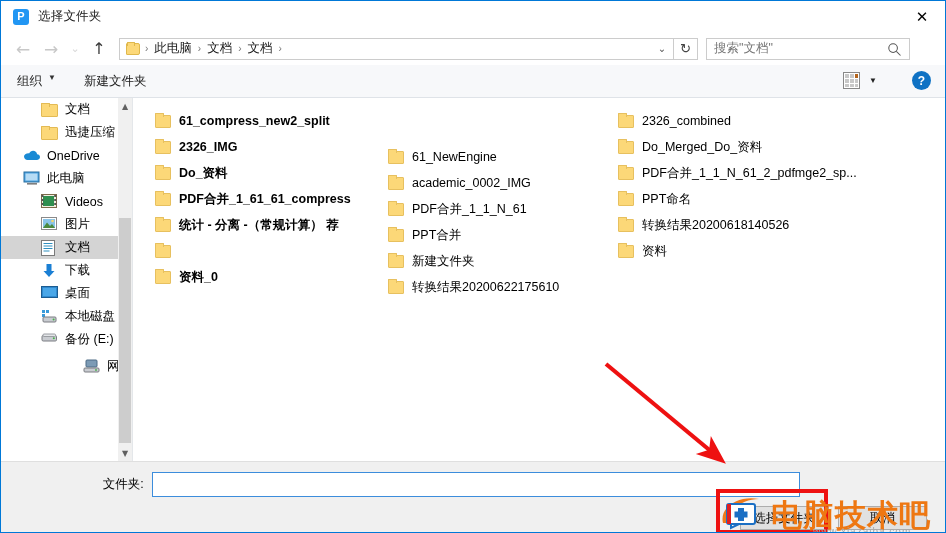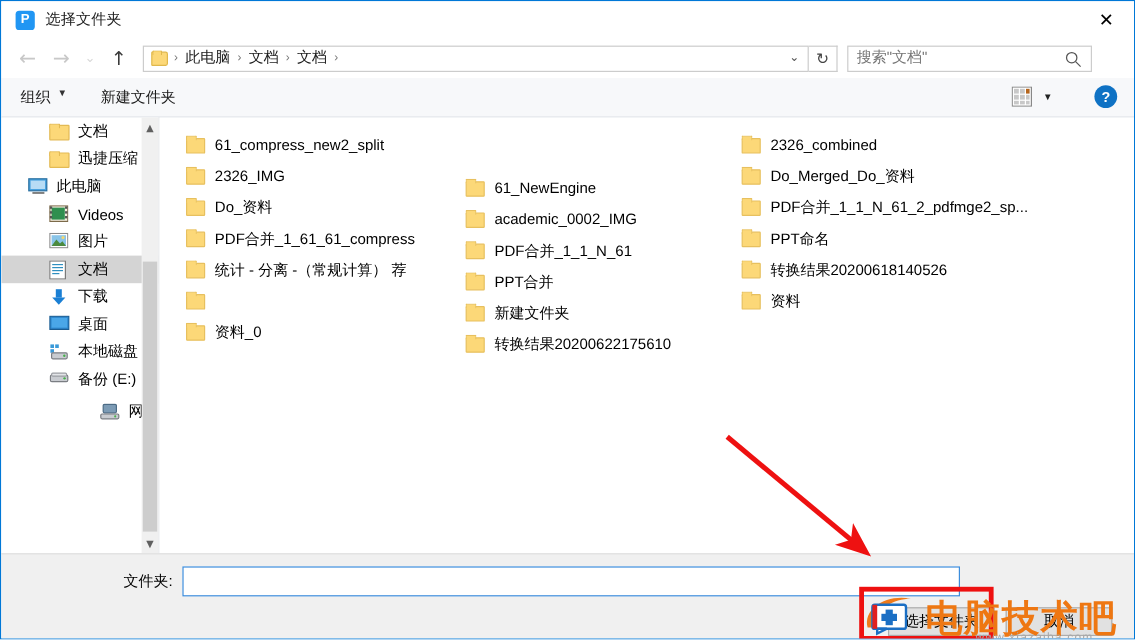--- a/index.html
+++ b/index.html
@@ -146,21 +146,21 @@
   .sb-divider {
     position:absolute; left:131px; top:97px; width:1px; height:363px; background:#e4e7ea;
   }
 
   
   .filelist {
     position:absolute; left:132px; top:97px; width:812px; height:363px;
     background:#fff;
   }
   .fcol { position:absolute; top:10px; }
-  .fcol.c1 { left:22px; width:230px; }
+  .fcol.c1 { left:22px; width:230px;font-weight:bold; }
   .fcol.c2 { left:255px; width:228px;margin-top:36px; }
   .fcol.c3 { left:485px; width:250px; }
   .fitem {
     height:26px; display:flex; align-items:center;
     font-size:12.5px; color:#000; white-space:nowrap;
   }
   .fitem .fico {
     width:16px; height:13px; margin-right:8px; flex:0 0 16px;
     background:#fcd878; border:1px solid #e7c05f; border-radius:1px; position:relative;
   }
@@ -274,20 +274,28 @@
     <div class="nav-item indent">
       <span class="nav-ico ico-folder"></span>
       <span>文档</span>
     </div>
     <div class="nav-item indent">
       <span class="nav-ico ico-folder"></span>
       <span>迅捷压缩</span>
     </div>
     <div class="nav-item" style="padding-left:22px;">
       <span class="nav-ico">
+        <svg viewBox="0 0 18 14" width="18" height="14">
+          <path d="M4.5 12h9.2c2 0 3.3-1.4 3.3-3 0-1.6-1.3-2.8-2.9-2.8-.3-2-2-3.4-4-3.4-1.7 0-3.2 1-3.8 2.5-.2 0-.4-.1-.6-.1C2.9 5.2 1 6.7 1 8.6 1 10.5 2.6 12 4.5 12z" fill="#1a8ad4"></path>
+        </svg>
+      </span>
+      <span>OneDrive</span>
+    </div>
+    <div class="nav-item" style="padding-left:22px;">
+      <span class="nav-ico">
         <svg viewBox="0 0 18 15" width="18" height="15">
           <rect x="1" y="1" width="15" height="10" fill="#4aa3e0" stroke="#2a6fa0" stroke-width="1"></rect>
           <rect x="2.5" y="2.5" width="12" height="7" fill="#b7dcf5"></rect>
           <rect x="4" y="12" width="10" height="1.6" fill="#7f7f7f"></rect>
         </svg>
       </span>
       <span>此电脑</span>
     </div>
     <div class="nav-item indent">
       <span class="nav-ico">

